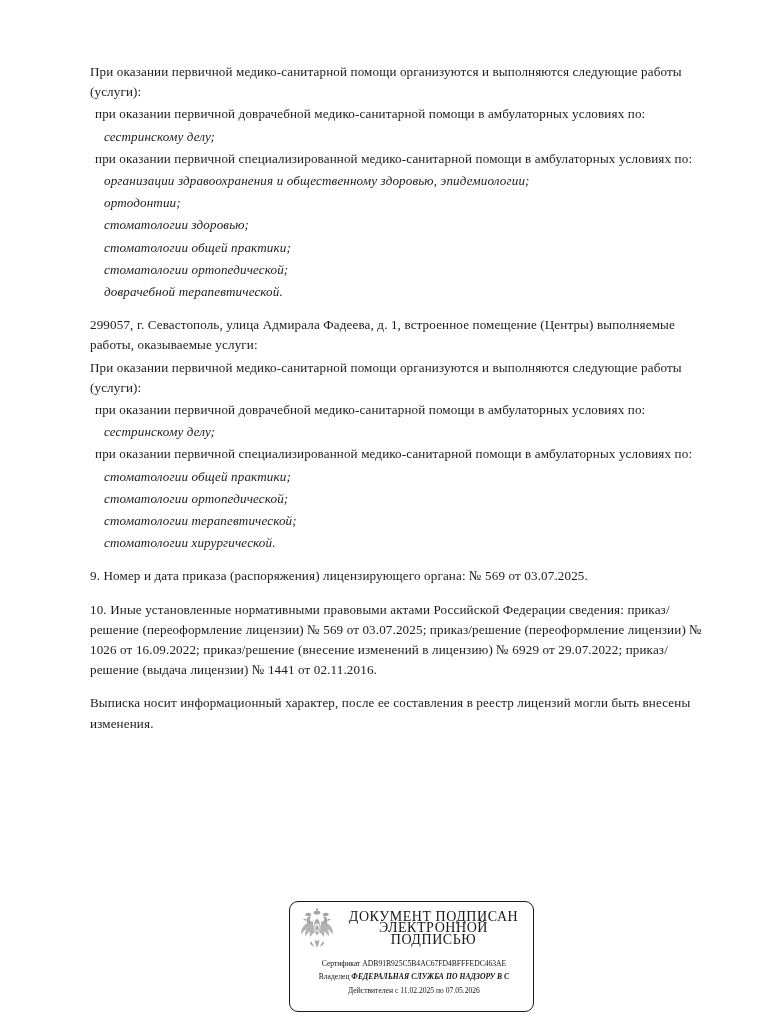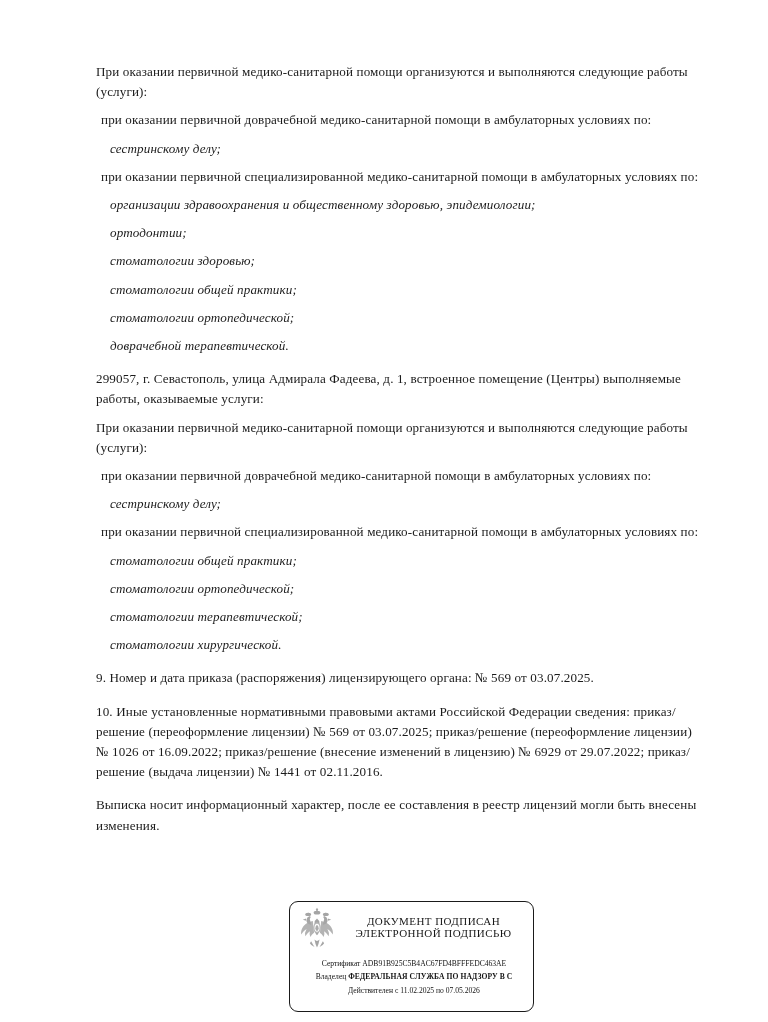--- a/index.html
+++ b/index.html
@@ -29,21 +29,21 @@
     position: absolute;
     left: 88px;
     top: 62px;
     width: 624px;
   }
 
   .para {
     font-size: 13.1px;
     line-height: 20.2px;
     text-align: left;
-    margin: 8px;
+    margin: 2px;
     color: #1b1b1b;
     letter-spacing: 0.01em;
   }
 
   
   .gap-para { margin-top: 13px; }
   .gap-small { margin-top: 0px; }
 
   
   .lvl0 { padding-left: 0px; }
@@ -76,21 +76,21 @@
     height: 44px;
     flex: 0 0 42px;
     opacity: 0.62;
     display: block;
   }
 
   .stamp-title {
     flex: 1;
     text-align: center;
     font-family: "Liberation Serif", "DejaVu Serif", serif;
-    font-size: 11px;
+    font-size: 14px;
     line-height: 11.6px;
     letter-spacing: 0.04em;
     color: #171717;
     padding-right: 4px;
   }
 
   .stamp-details {
     padding: 3px 0 0 5px;
     font-family: "Liberation Serif", "DejaVu Serif", serif;
     font-size: 7.6px;
@@ -101,20 +101,21 @@
 
   .stamp-details div {
     overflow: hidden;
     text-overflow: clip;
     text-align: center;
   }
 
   .stamp-strong {
     font-weight: bold;
     letter-spacing: 0.01em;
+    font-style: italic;
   }
 </style>
 </head>
 <body>
 
 <div class="page">
 
   <div class="doc-body">
       <p class="para lvl0 gap-small">При оказании первичной медико-санитарной помощи организуются и выполняются следующие работы (услуги):</p>
       <p class="para lvl1 gap-small">при оказании первичной доврачебной медико-санитарной помощи в амбулаторных условиях по:</p>

